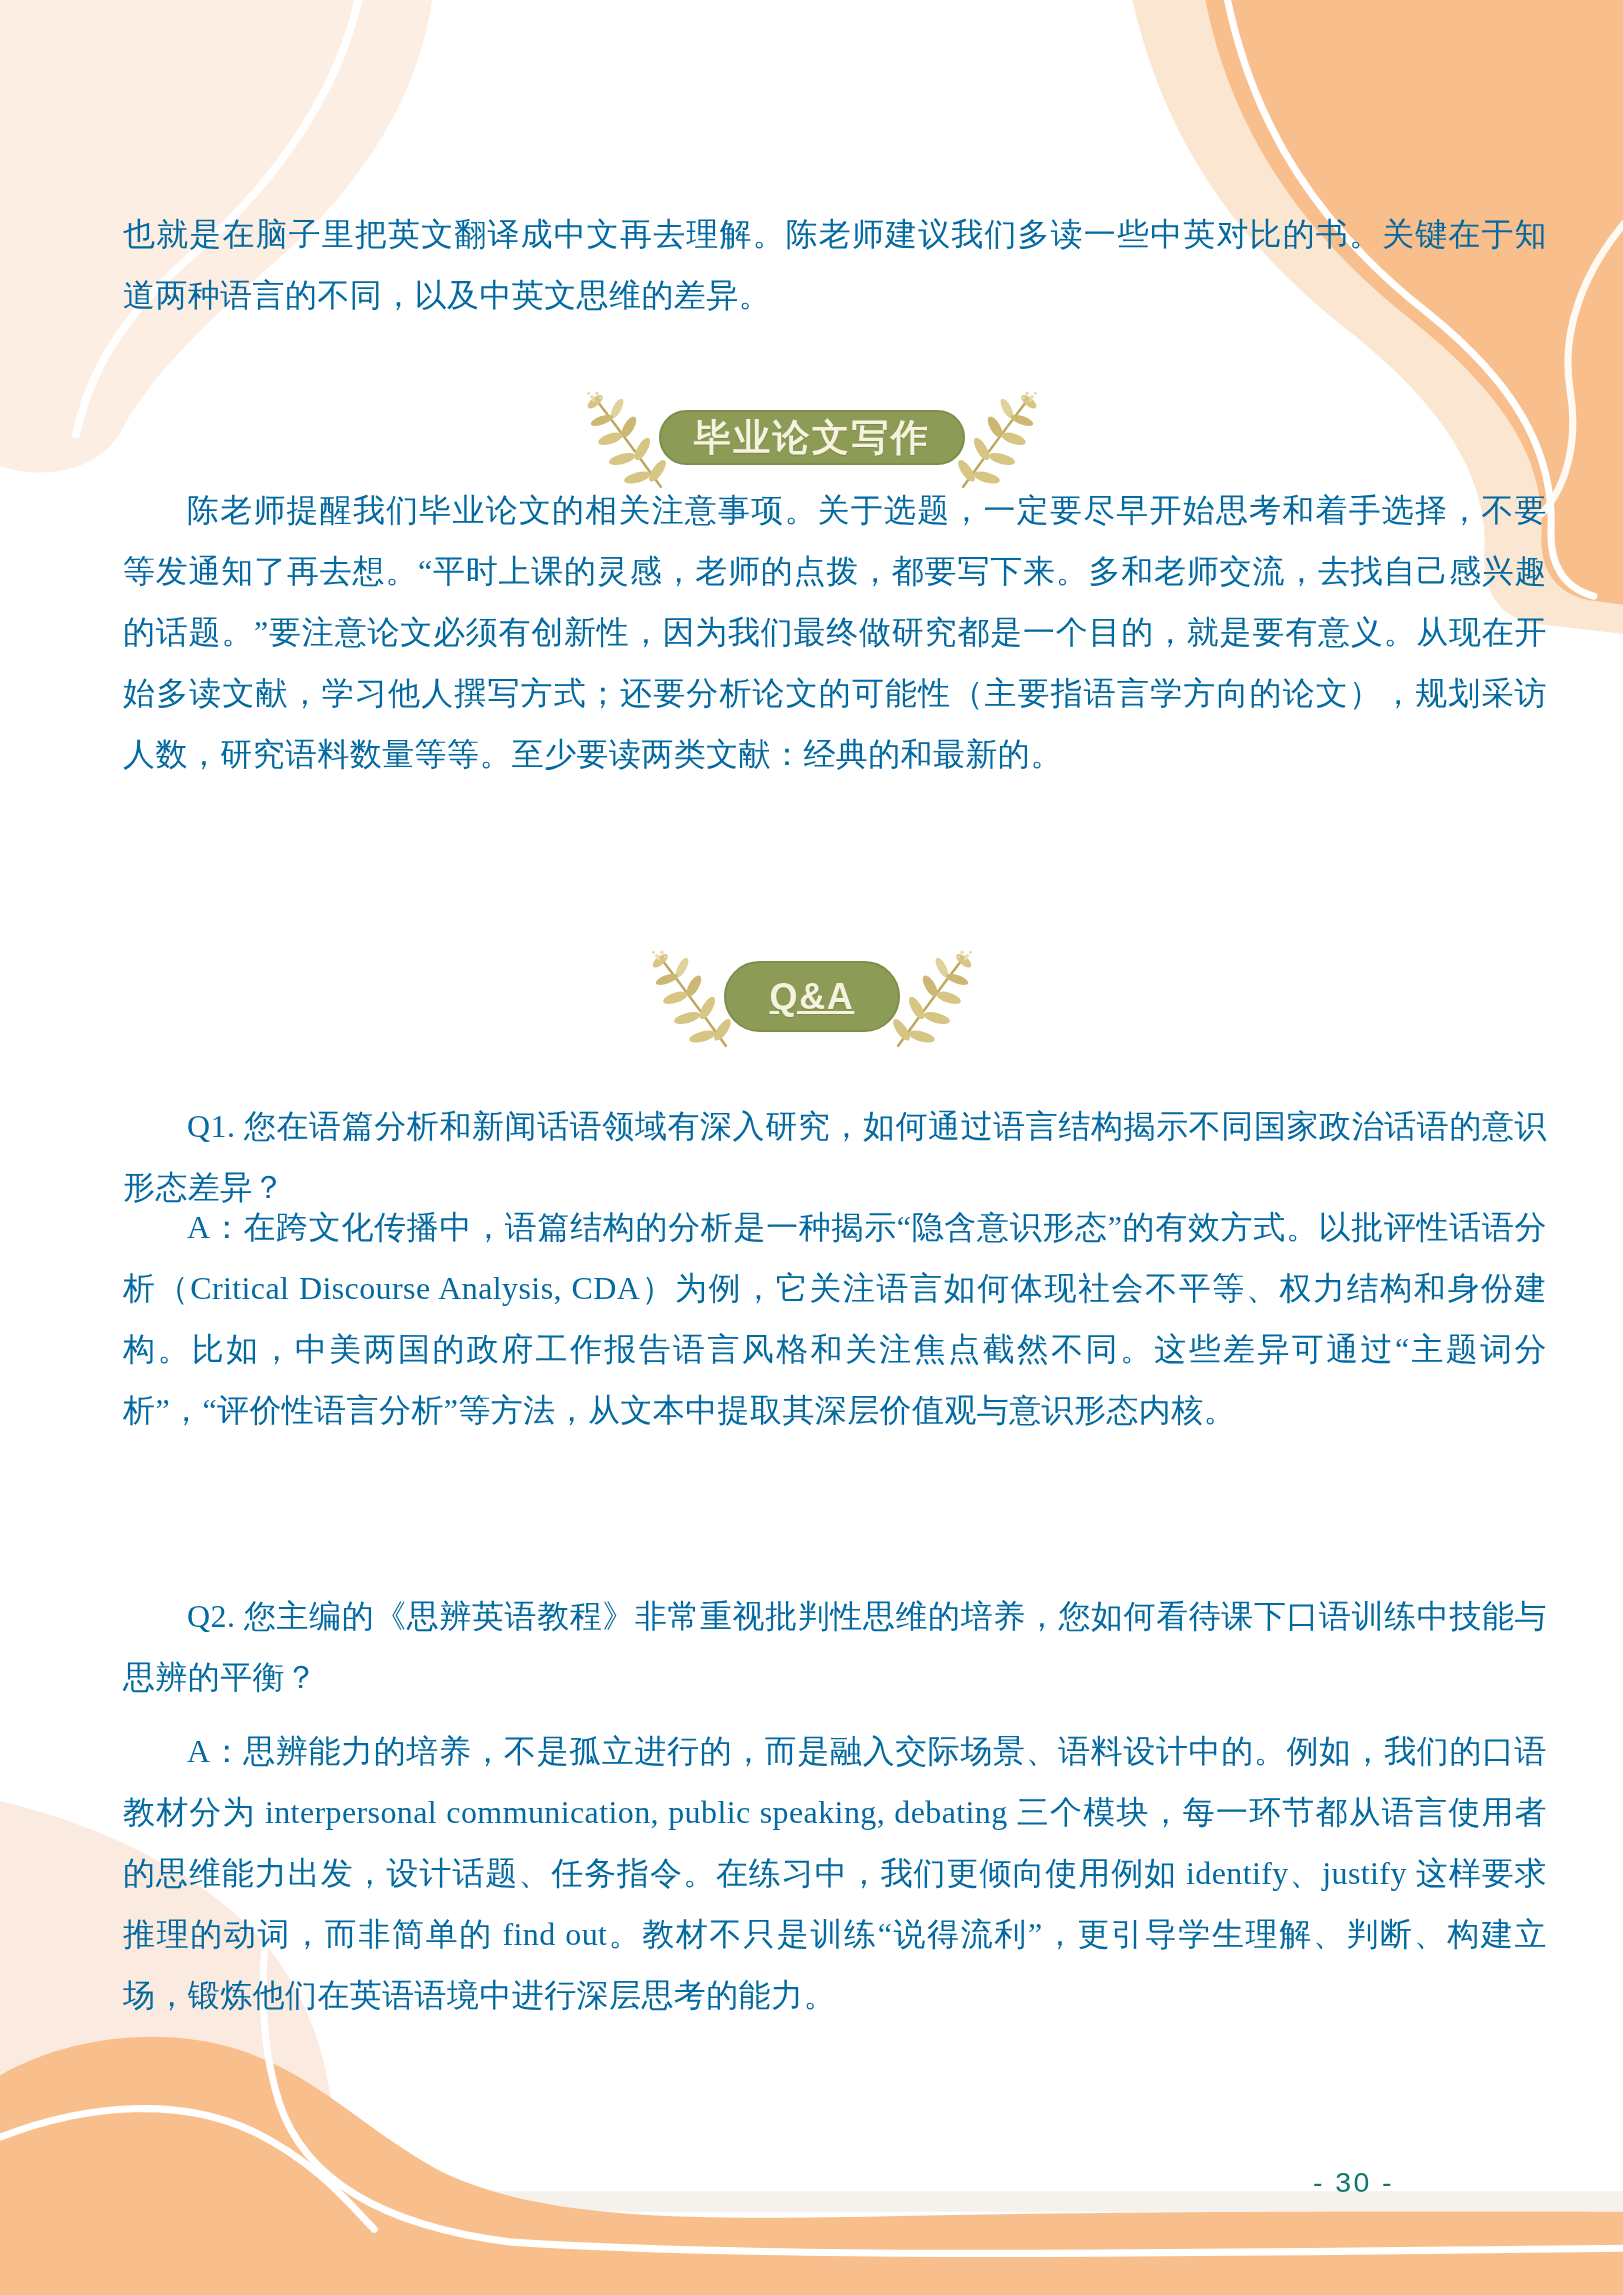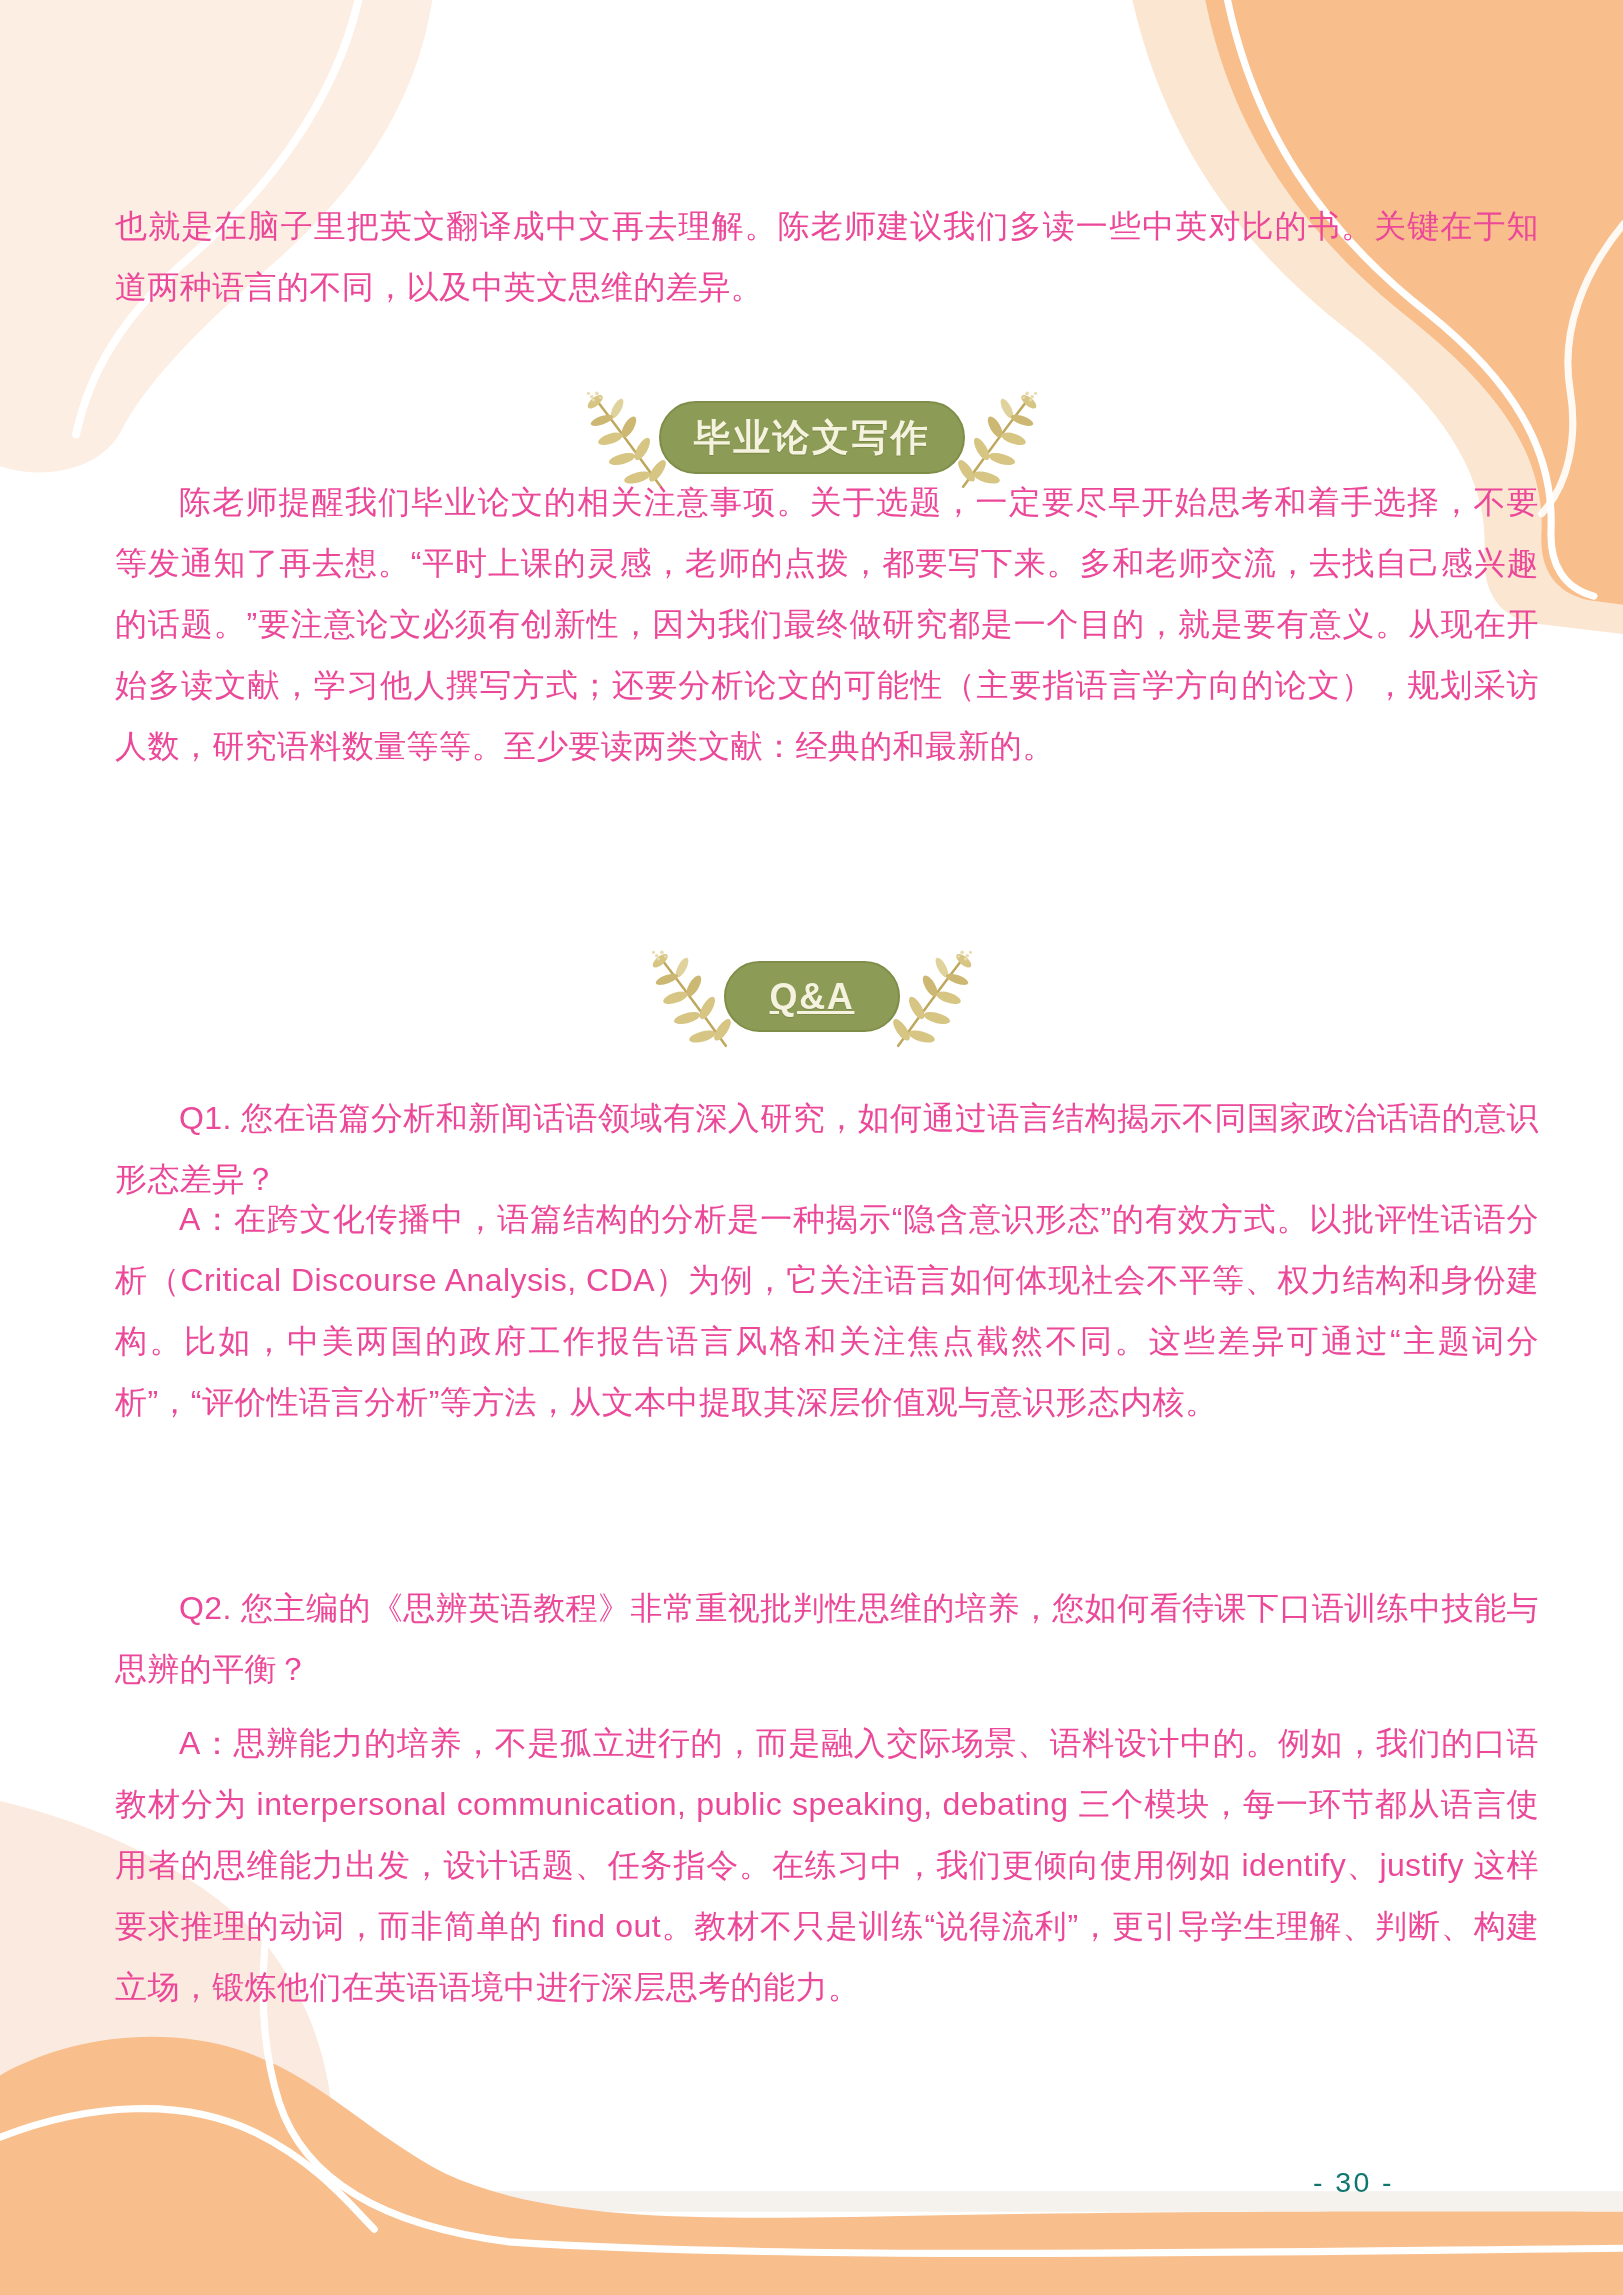--- a/index.html
+++ b/index.html
@@ -5,42 +5,43 @@
   html,body{margin:0;padding:0;background:#e9e9e9;}
   .page{
     position:relative;
     width:1624px;height:2295px;
     background:#ffffff;
     overflow:hidden;
     font-family:"Liberation Sans","DejaVu Sans",sans-serif;
   }
   .decor{position:absolute;left:0;top:0;width:1624px;height:2295px;z-index:0;}
   .para{
-    position:absolute;left:115px;width:1424px;margin:0;
+    position:absolute;left:115px;width:1424px;margin:8px;
     font-size:32px;line-height:61px;
-    text-align:justify;color:#ec4899;z-index:2;
+    text-align:justify;color:#0369a1;z-index:2;
     letter-spacing:0.4px;
+    font-family:Liberation Serif, serif;
   }
   .indent{text-indent:2em;}
   .banner{
     position:absolute;left:0;width:100%;
     display:flex;justify-content:center;align-items:center;
     z-index:2;
   }
   .pill{
     background:#8C9B55;
     border:2.4px solid #7E8E49;
     color:#F5F3DF;
     font-weight:bold;
     display:flex;align-items:center;justify-content:center;
     border-radius:41px;box-sizing:border-box;
     text-shadow:0 0.8px 0.8px rgba(90,100,40,.35);
     z-index:2;
   }
-  .pill-thesis{height:73px;padding:0 33px;font-size:37px;letter-spacing:2.4px;}
+  .pill-thesis{height:55px;padding:0 33px;font-size:37px;letter-spacing:2.4px;}
   .pill-qa{height:71px;padding:0 44px;font-size:36px;letter-spacing:1.6px;text-decoration:underline;}
   .laurel{width:105px;height:101px;flex:0 0 auto;}
   .laurel.left{margin-right:-19px;margin-top:4.8px;}
   .laurel.right{margin-left:-19px;margin-top:4.8px;transform:scaleX(-1);}
   .page-number{
     position:absolute;left:1313px;top:2166px;
     font-size:28.5px;color:#0f766e;letter-spacing:2.4px;z-index:2;
   }
 </style>
 </head>

